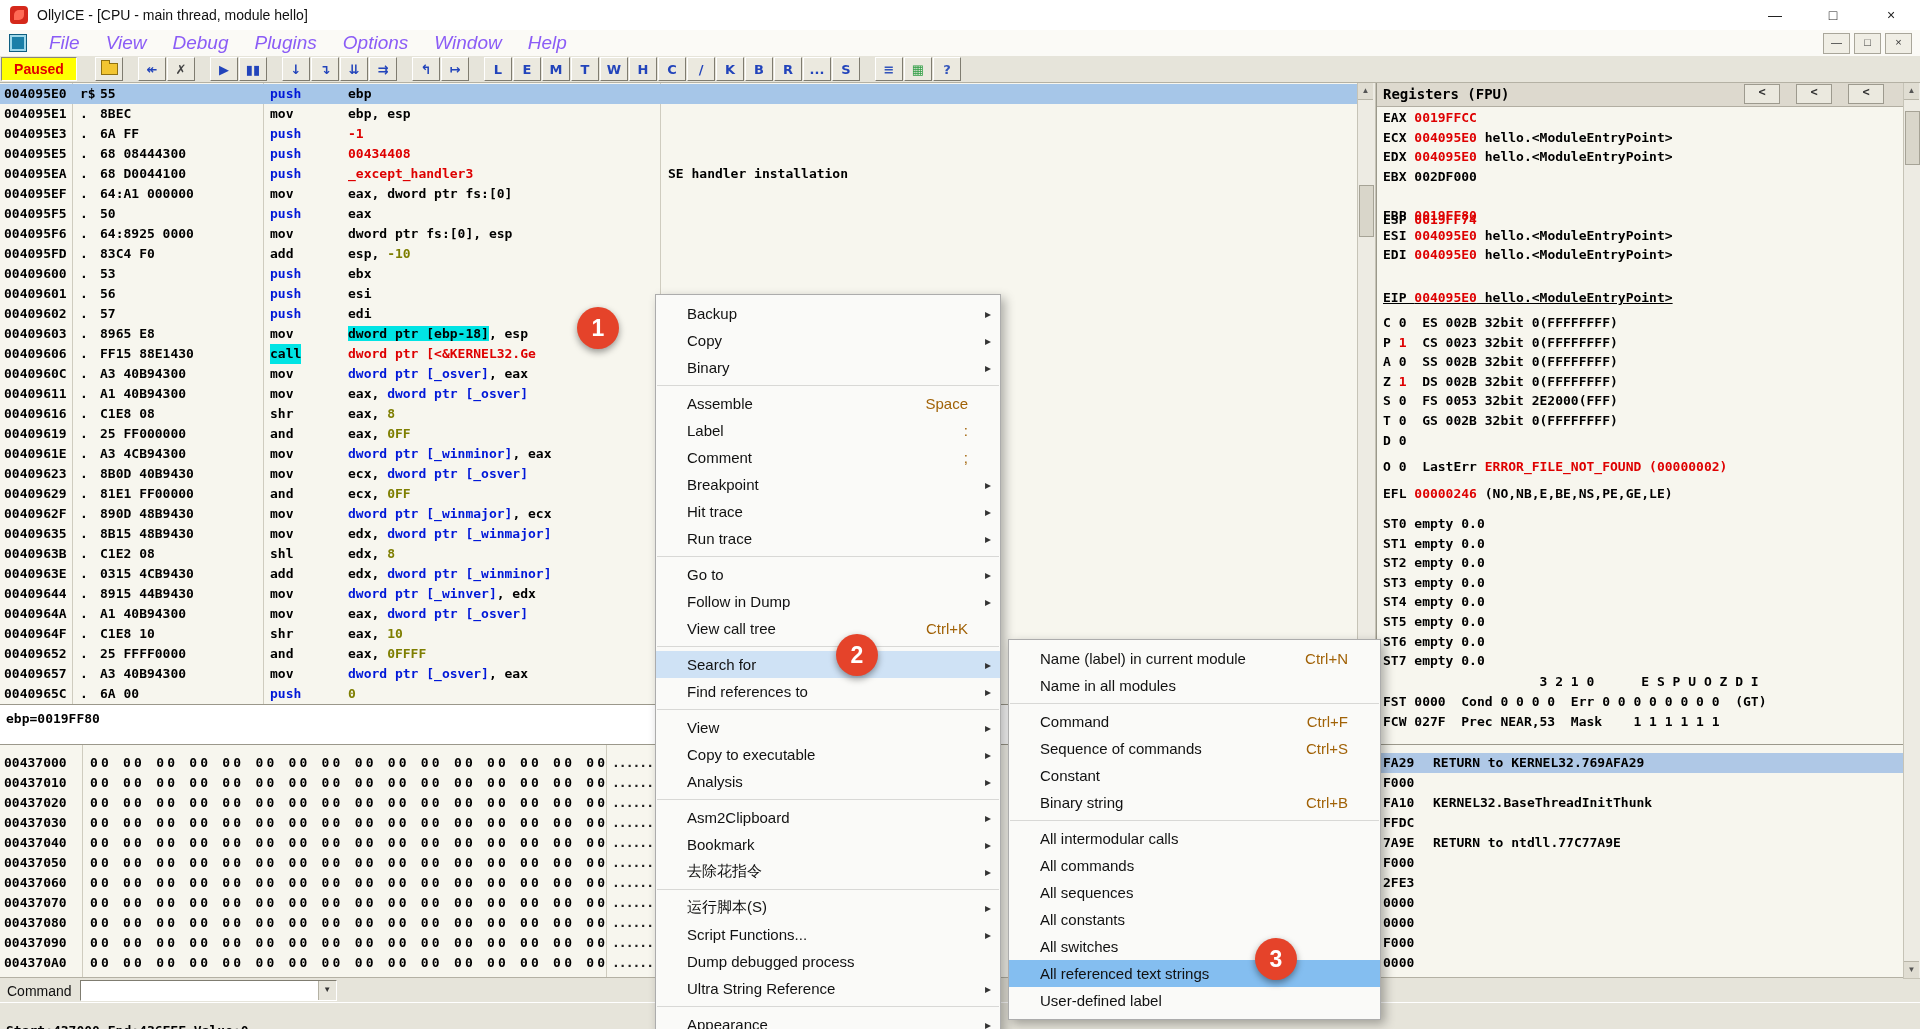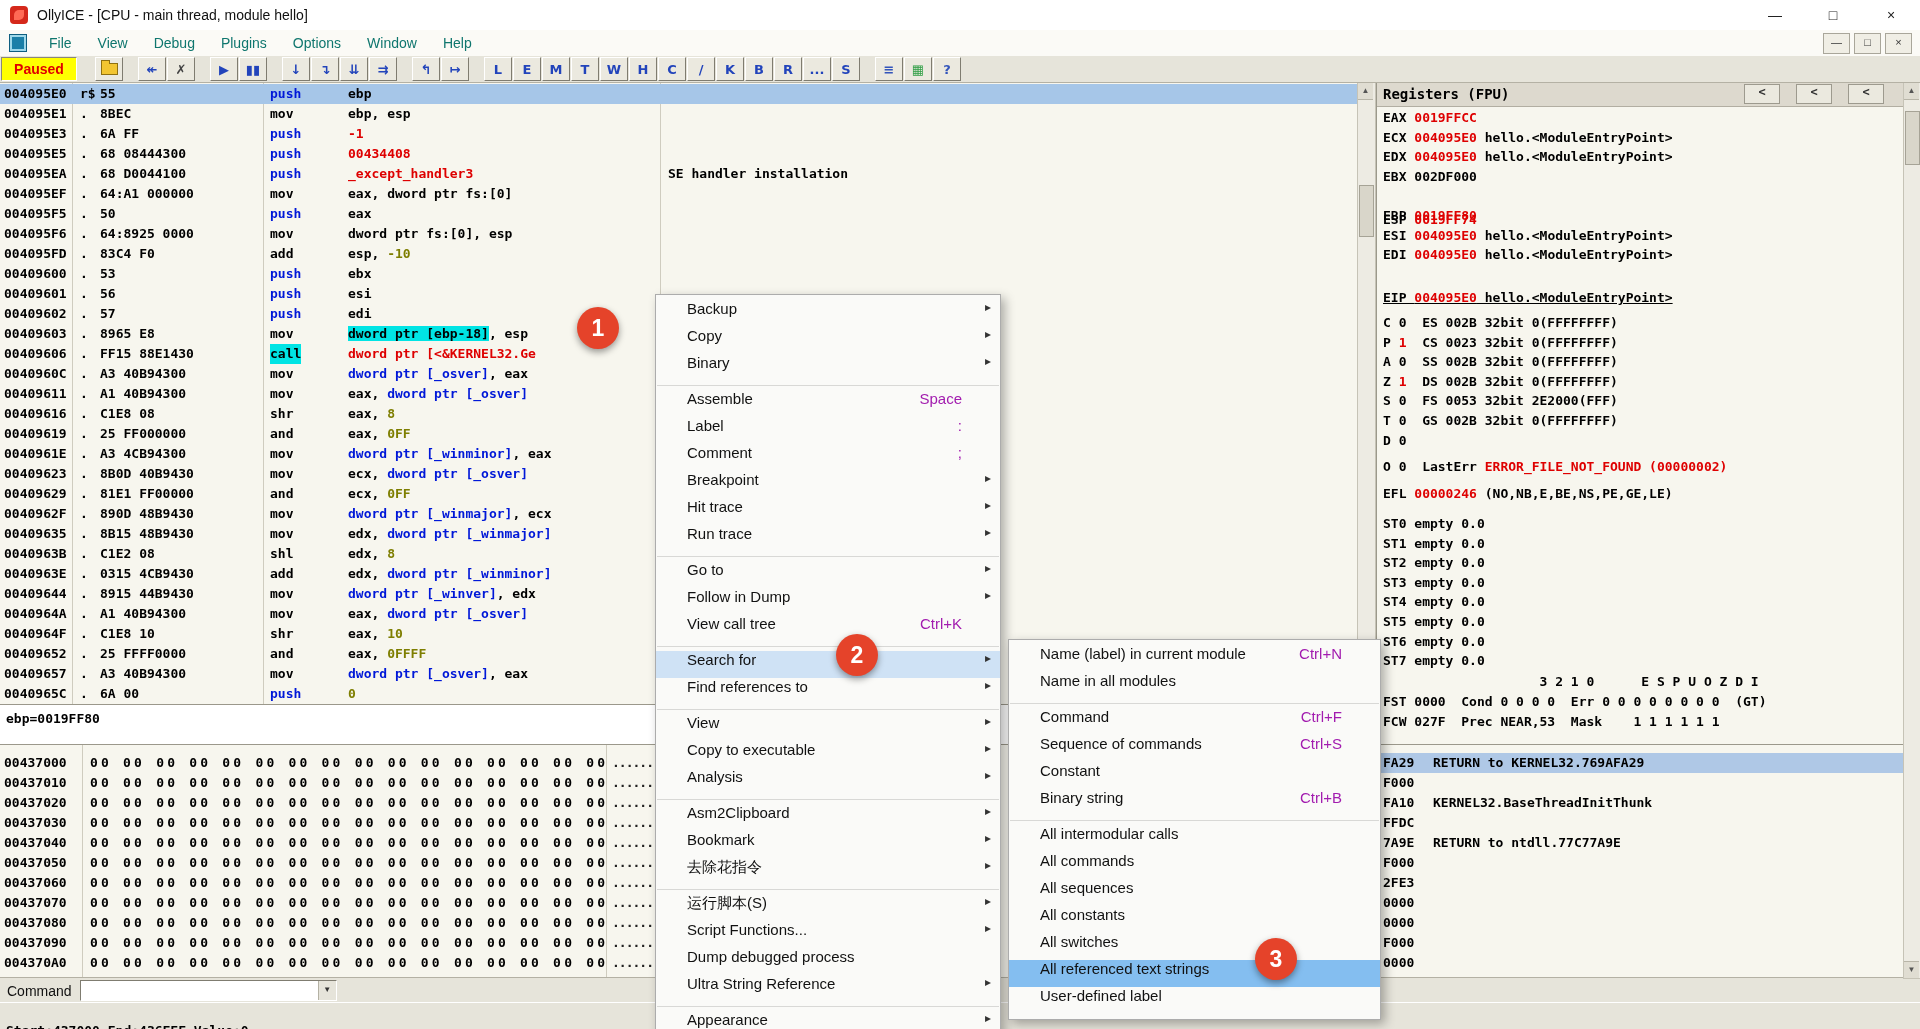--- a/index.html
+++ b/index.html
@@ -8,21 +8,21 @@
   
   .titlebar{position:absolute;left:0;top:0;width:1920px;height:30px;background:#FFFFFF;border-bottom:1px solid #DEDCD4;display:flex;align-items:center;z-index:5;}
   .app-icon{width:18px;height:18px;margin:0 9px 0 10px;background:#D5281B;border-radius:4px;position:relative;}
   .app-icon:after{content:"";position:absolute;left:4px;top:4px;width:10px;height:10px;background:#FF6A55;border-radius:50% 0 50% 0;}
   .title-text{font-size:14px;color:#111;}
   .win-controls{margin-left:auto;display:flex;height:30px;}
   .win-btn{width:58px;height:30px;display:flex;align-items:center;justify-content:center;font-size:14px;color:#222;}
   
   .menubar{position:absolute;left:0;top:30px;width:1920px;height:26px;background:#FBFAF6;border-bottom:1px solid #D8D5CC;display:flex;align-items:center;z-index:5;}
   .mdi-icon{width:16px;height:16px;margin:0 9px 0 9px;background:#1B7FA8;border:1px solid #0F5E80;box-shadow:inset 0 0 0 2px #9FD8EA;}
-  .menu-item{padding:0 13px;font-size:14px;height:26px;line-height:26px;color:#0f766e;}
+  .menu-item{padding:0 13px;font-size:19px;height:26px;line-height:26px;color:#8b5cf6;font-style:italic;}
   .mdi-controls{margin-left:auto;margin-right:8px;display:flex;gap:4px;}
   .mdi-btn{width:25px;height:19px;border:1px solid #A9A69A;background:#F0EEE5;font-size:11px;text-align:center;line-height:17px;color:#333;}
   
   .toolbar{position:absolute;left:0;top:56px;width:1920px;height:26px;background:#E6E4DA;border-bottom:1px solid #B4B1A4;display:flex;align-items:center;z-index:5;}
   .paused-box{width:74px;height:22px;margin-left:1px;background:#FFFF00;color:#E00000;font:bold 14px "Liberation Sans",sans-serif;display:flex;align-items:center;justify-content:center;border:1px solid;border-color:#8A877B #FFF #FFF #8A877B;}
   .tbwrap{display:flex;align-items:center;margin-left:18px;}
   .tb-btn{width:26px;height:22px;background:#EBE9DF;border:1px solid;border-color:#FFFFFF #7F7C70 #7F7C70 #FFFFFF;display:flex;align-items:center;justify-content:center;font:bold 13px "DejaVu Sans",sans-serif;color:#2244BB;margin-right:1px;white-space:nowrap;}
   .tb-btn.gap{margin-left:14px;}
   .folder-glyph{width:15px;height:10px;background:#F2C531;border:1px solid #8F7010;position:relative;}
   .folder-glyph:before{content:"";position:absolute;left:-1px;top:-4px;width:7px;height:3px;background:#F2C531;border:1px solid #8F7010;border-bottom:none;}
@@ -64,23 +64,23 @@
   .cmd-label{font-size:14px;color:#111;margin-left:7px;}
   .combo{margin-left:8px;width:255px;height:19px;background:#FFF;border:1px solid;border-color:#7F7C70 #FFF #FFF #7F7C70;display:flex;}
   .combo input{flex:1;border:none;outline:none;font:13px "DejaVu Sans Mono",monospace;background:transparent;padding:0 3px;}
   .combo .drop{width:17px;background:#E6E4DA;border-left:1px solid #B4B1A4;text-align:center;font-size:8px;line-height:17px;color:#333;}
   .statusbar{position:absolute;left:0;top:1002px;width:1920px;height:27px;background:#E6E4DA;border-top:1px solid #FFFFFF;z-index:3;}
   .statusbar .txt{position:absolute;left:6px;top:20px;}
   
   .menu{position:absolute;background:#FAFAF8;border:1px solid #ACACAC;box-shadow:4px 4px 10px rgba(0,0,0,0.30);padding:5px 0;z-index:50;font-size:15px;color:#111;}
   .ctx{left:655px;top:294px;width:344px;}
   .sub{left:1008px;top:639px;width:371px;}
-  .mi{height:27px;display:flex;padding:0 16px 0 31px;position:relative;}
+  .mi{height:27px;display:flex;align-items:center;padding:0 10px 0 31px;position:relative;}
   .mi .lbl{white-space:nowrap;}
-  .mi .sc{margin-left:auto;padding-right:22px;color:#a21caf;}
+  .mi .sc{margin-left:auto;padding-right:22px;color:#a16207;}
   .mi .arr{position:absolute;right:9px;font-size:12px;color:#333;}
   .mi.hov{background:#CFE2F5;}
   .mi.sel{background:#84BEF0;}
   .msep{height:1px;background:#D8D8D6;margin:4px 1px;}
   
   .badge{position:absolute;width:42px;height:42px;border-radius:50%;background:#E5432A;color:#FFF;font:bold 23px "Liberation Sans",sans-serif;display:flex;align-items:center;justify-content:center;z-index:100;box-shadow:0 3px 7px rgba(0,0,0,0.4);}
   .badge-1{left:577px;top:307px;} .badge-2{left:836px;top:634px;} .badge-3{left:1255px;top:938px;}
 </style>
 </head>
 <body>

